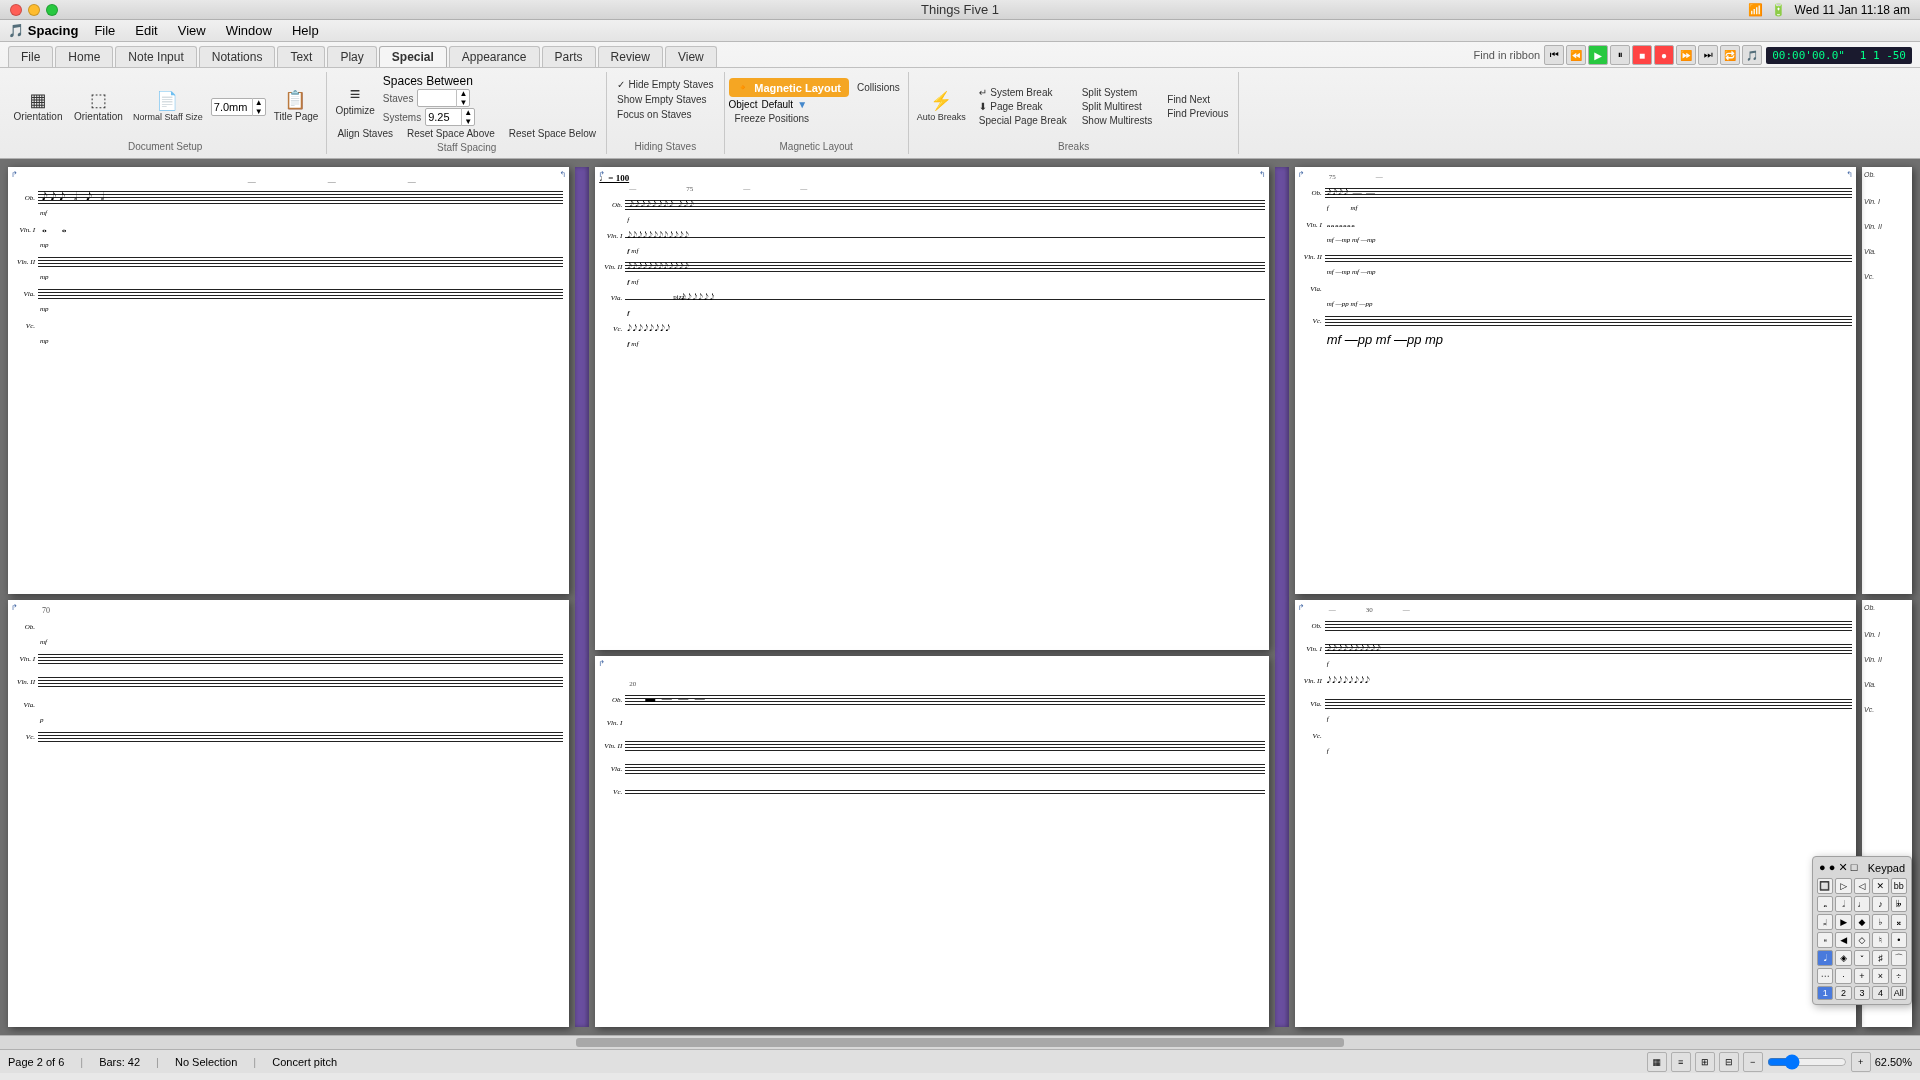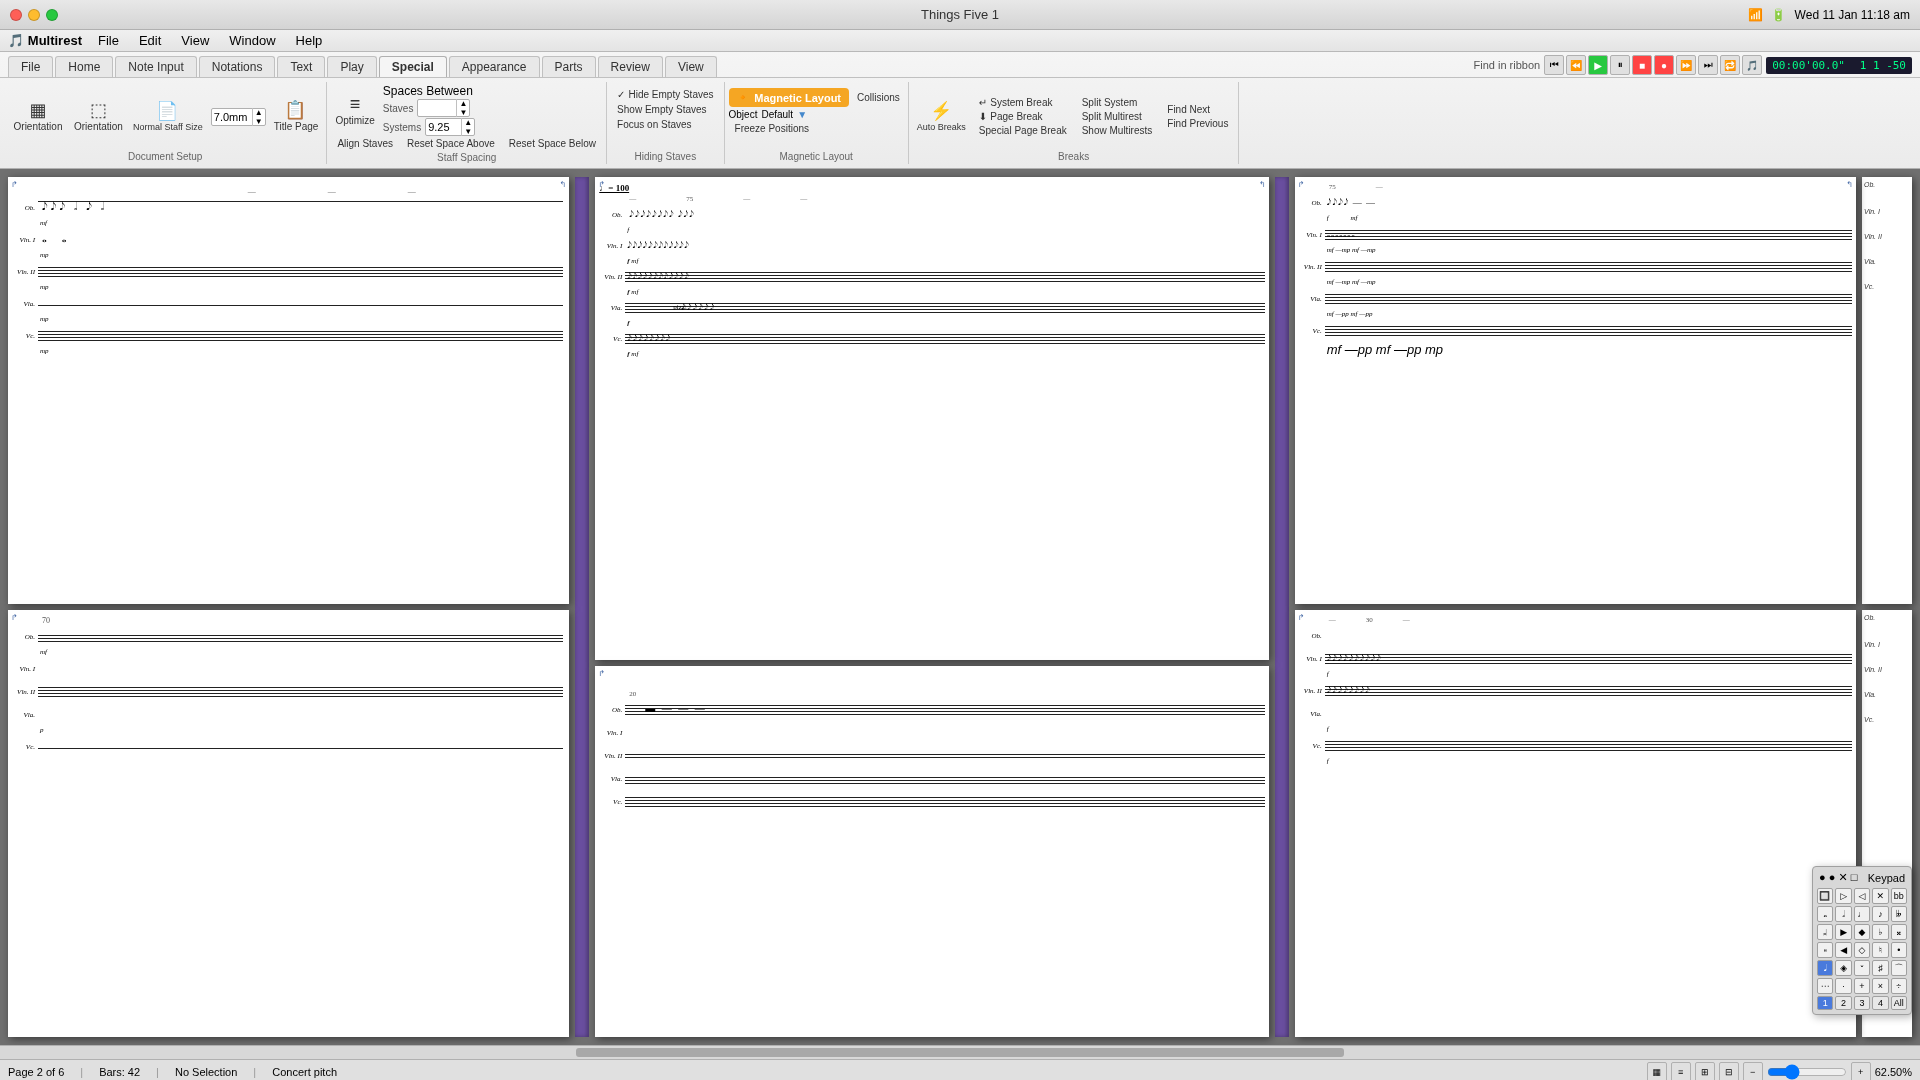--- a/index.html
+++ b/index.html
@@ -1,20 +1,20 @@
 <!DOCTYPE html>
 <html><head>
   <meta charset="utf-8">
   <style>
     * { margin: 0; padding: 0; box-sizing: border-box; }
     body { font-family: -apple-system, BlinkMacSystemFont, 'Helvetica Neue', Arial, sans-serif; font-size: 12px; background: #e8e8e8; width: 1920px; height: 1080px; overflow: hidden; }
 
     
     #title-bar {
-      height: 30px;
+      height: 20px;
       background: linear-gradient(to bottom, #e8e8e8, #d4d4d4);
       display: flex;
       align-items: center;
       justify-content: center;
       border-bottom: 1px solid #b0b0b0;
       position: relative;
     }
     #title-bar .window-controls {
       position: absolute;
       left: 10px;
@@ -322,21 +322,21 @@
   </div>
   <div class="title">Things Five 1</div>
   <div class="right-icons">
     <span>📶</span>
     <span>🔋</span>
     <span style="font-size:12px;">Wed 11 Jan 11:18 am</span>
   </div>
 </div>
 
 <div id="menu-bar">
-  <span class="menu-logo">🎵 Multirest</span>
+  <span class="menu-logo">🎵 Spacing</span>
   <span class="menu-item">File</span>
   <span class="menu-item">Edit</span>
   <span class="menu-item">View</span>
   <span class="menu-item">Window</span>
   <span class="menu-item">Help</span>
 </div>
 
 <div id="ribbon">
   <div id="ribbon-tabs">
     <div class="ribbon-tab">File</div>

